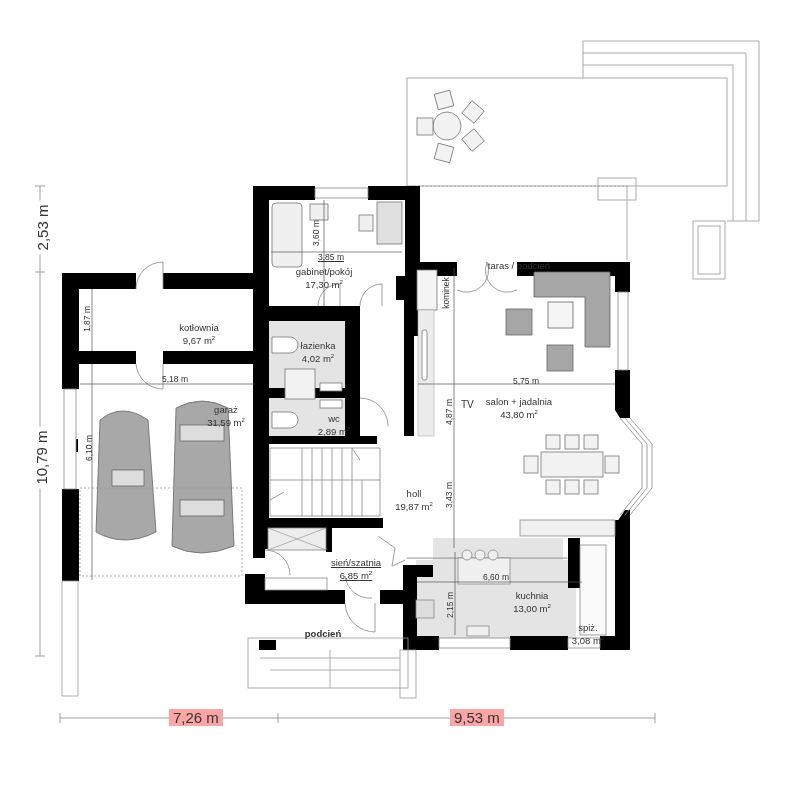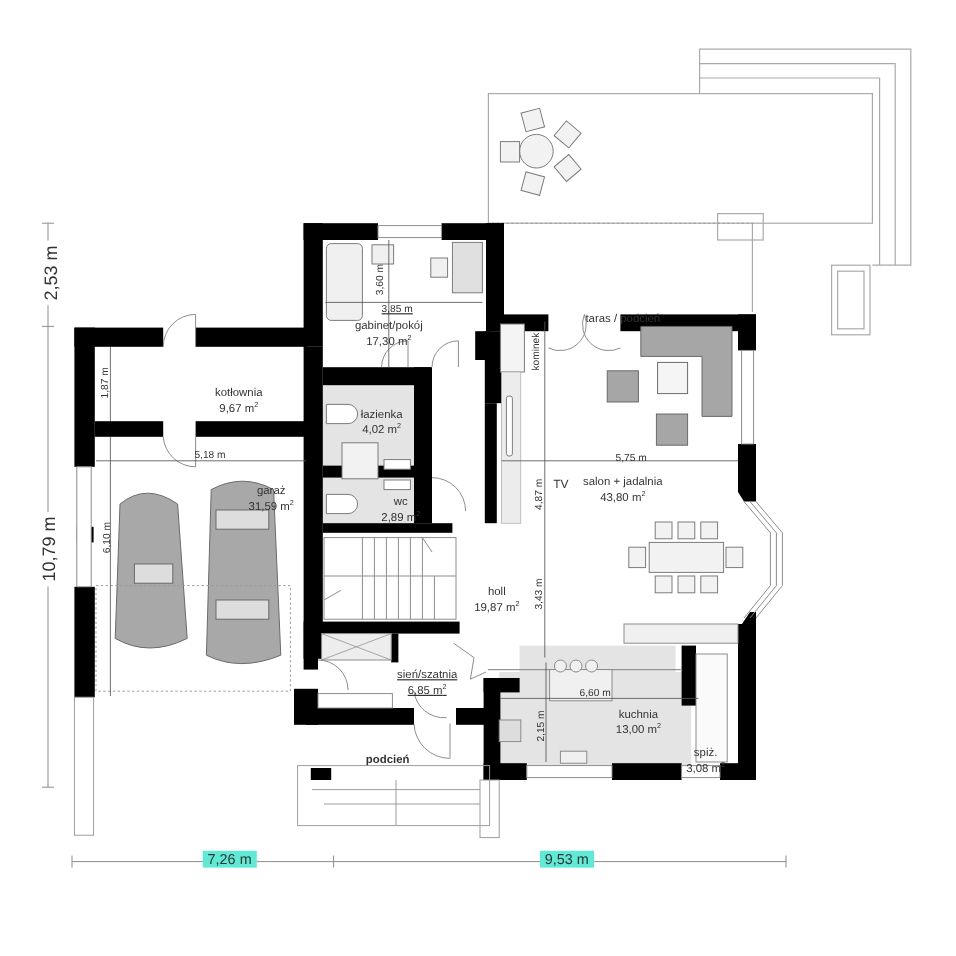--- a/index.html
+++ b/index.html
@@ -2,21 +2,21 @@
 <html><head>
 <meta charset="utf-8">
 <style>
   html,body{margin:0;padding:0;background:#ffffff;}
   body{width:797px;height:797px;position:relative;overflow:hidden;font-family:"Liberation Sans",sans-serif;color:#222;}
   svg#plan{position:absolute;left:0;top:0;}
   .lbl{position:absolute;font-family:"Liberation Sans",sans-serif;font-size:9.5px;color:#333;text-align:center;line-height:11px;white-space:nowrap;transform:translateX(-50%);}
   .lbl sup{font-size:6px;}
   .dim{position:absolute;font-family:"Liberation Sans",sans-serif;font-size:8.5px;color:#333;white-space:nowrap;}
   .dimv{position:absolute;font-family:"Liberation Sans",sans-serif;font-size:8.5px;color:#333;white-space:nowrap;transform:rotate(-90deg);transform-origin:center center;}
-  .big{position:absolute;font-family:"Liberation Sans",sans-serif;font-size:12px;color:#333;white-space:nowrap;background:#5eead4;padding:0 4px;}
+  .big{position:absolute;font-family:"Liberation Sans",sans-serif;font-size:15px;color:#333;white-space:nowrap;background:#fca5a5;padding:0 4px;}
   .bigv{position:absolute;font-family:"Liberation Sans",sans-serif;font-size:15px;color:#333;white-space:nowrap;background:#fff;padding:0 4px;transform:rotate(-90deg);transform-origin:center center;}
 </style>
 </head>
 <body>
 
 <svg id="plan" width="797" height="797" viewBox="0 0 797 797">
 
   <g fill="none" stroke="#aaa" stroke-width="1">
     <rect x="407" y="78" width="320" height="108"></rect>
     <polyline points="583,78 583,41 759,41 759,221 727,221"></polyline>

